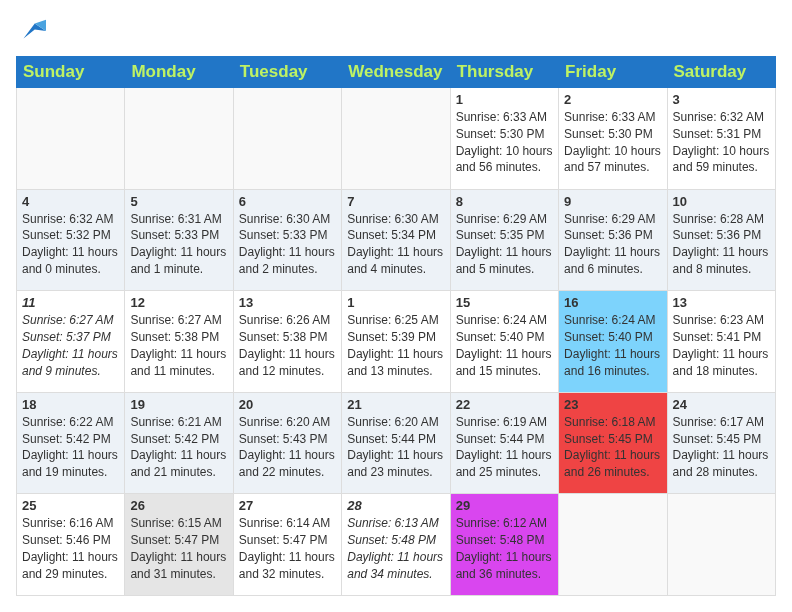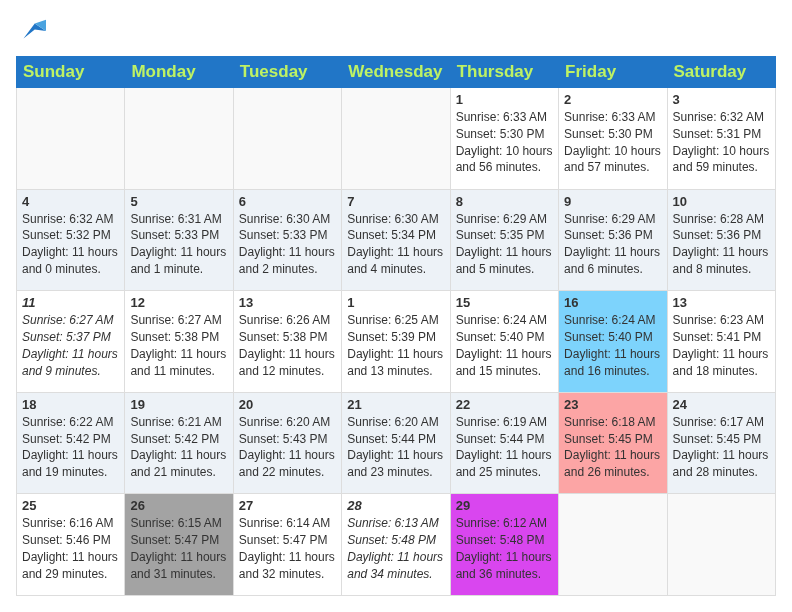--- a/index.html
+++ b/index.html
@@ -218,35 +218,35 @@
             <div class="day-info">Sunrise: 6:20 AM<br>Sunset: 5:43 PM<br>Daylight: 11 hours and 22 minutes.</div>
           </td>
           <td style="background: rgb(237, 242, 247);">
             <span class="day-num">21</span>
             <div class="day-info">Sunrise: 6:20 AM<br>Sunset: 5:44 PM<br>Daylight: 11 hours and 23 minutes.</div>
           </td>
           <td style="background: rgb(237, 242, 247);">
             <span class="day-num">22</span>
             <div class="day-info">Sunrise: 6:19 AM<br>Sunset: 5:44 PM<br>Daylight: 11 hours and 25 minutes.</div>
           </td>
-          <td style="background: #fca5a5;">
+          <td style="background: #ef4444;">
             <span class="day-num">23</span>
             <div class="day-info">Sunrise: 6:18 AM<br>Sunset: 5:45 PM<br>Daylight: 11 hours and 26 minutes.</div>
           </td>
           <td style="background: rgb(237, 242, 247); margin-left: 27px;">
             <span class="day-num">24</span>
             <div class="day-info">Sunrise: 6:17 AM<br>Sunset: 5:45 PM<br>Daylight: 11 hours and 28 minutes.</div>
           </td>
         </tr>
         <tr>
           <td style="background: rgb(255, 255, 255);">
             <span class="day-num">25</span>
             <div class="day-info">Sunrise: 6:16 AM<br>Sunset: 5:46 PM<br>Daylight: 11 hours and 29 minutes.</div>
           </td>
-          <td style="background: #a3a3a3;">
+          <td style="background: #e5e5e5;">
             <span class="day-num">26</span>
             <div class="day-info">Sunrise: 6:15 AM<br>Sunset: 5:47 PM<br>Daylight: 11 hours and 31 minutes.</div>
           </td>
           <td style="background: rgb(255, 255, 255);">
             <span class="day-num">27</span>
             <div class="day-info">Sunrise: 6:14 AM<br>Sunset: 5:47 PM<br>Daylight: 11 hours and 32 minutes.</div>
           </td>
           <td style="background: rgb(255, 255, 255); font-style: italic;">
             <span class="day-num">28</span>
             <div class="day-info">Sunrise: 6:13 AM<br>Sunset: 5:48 PM<br>Daylight: 11 hours and 34 minutes.</div>

